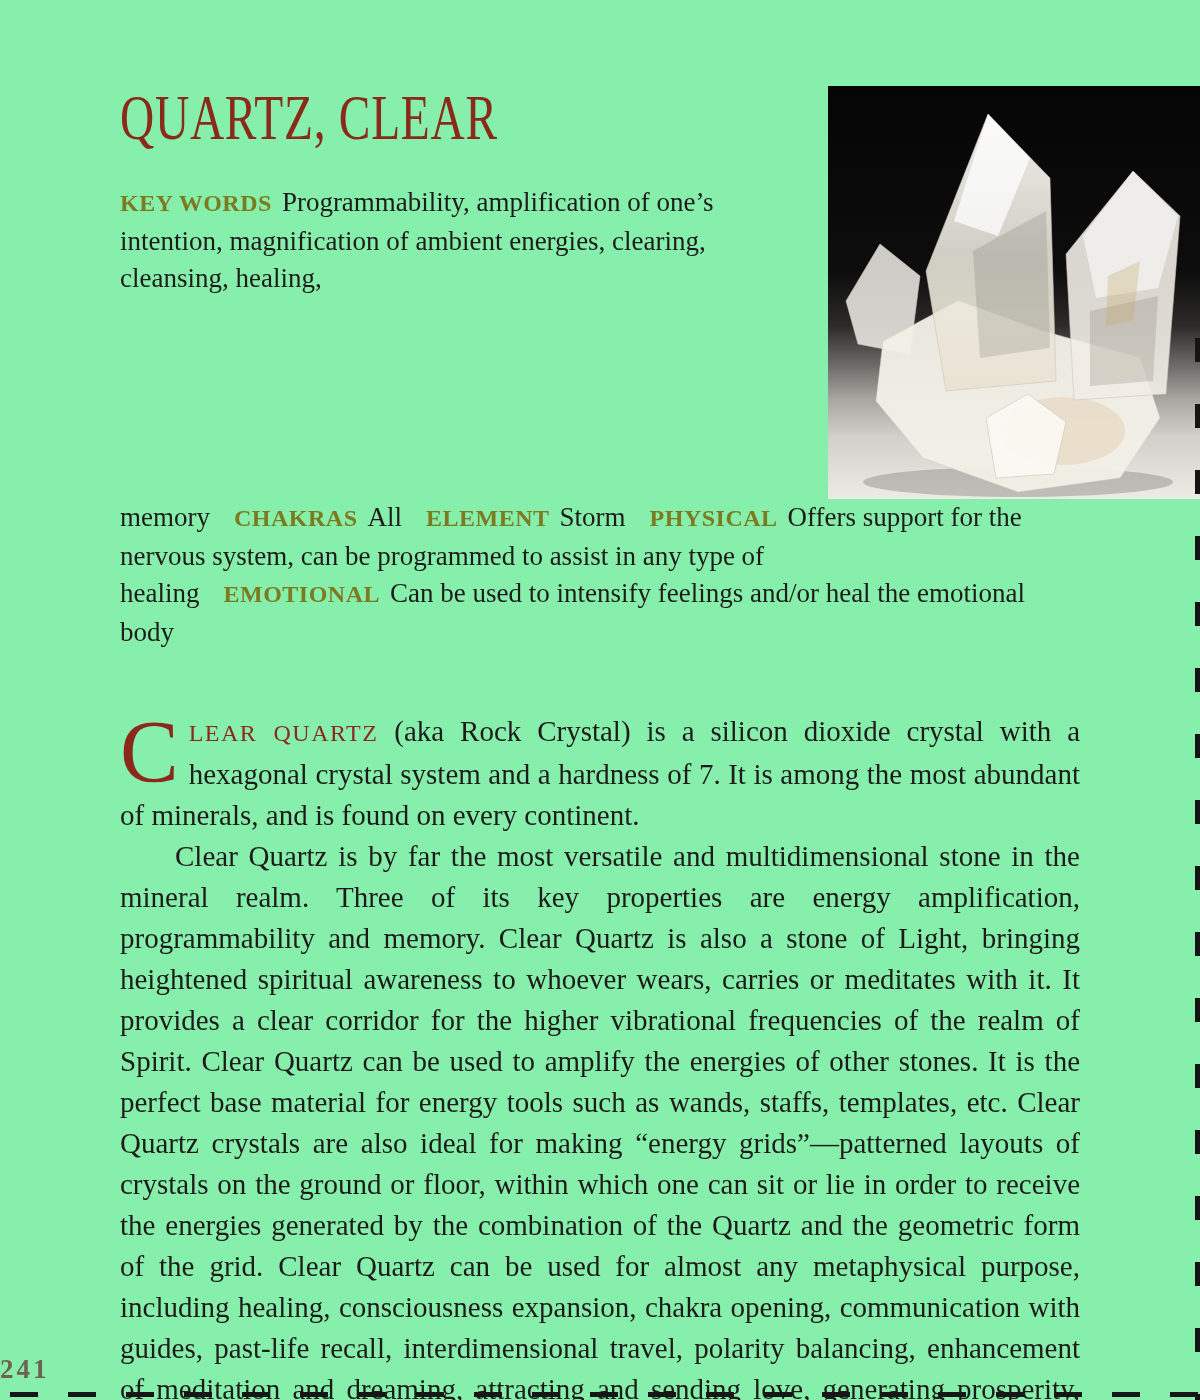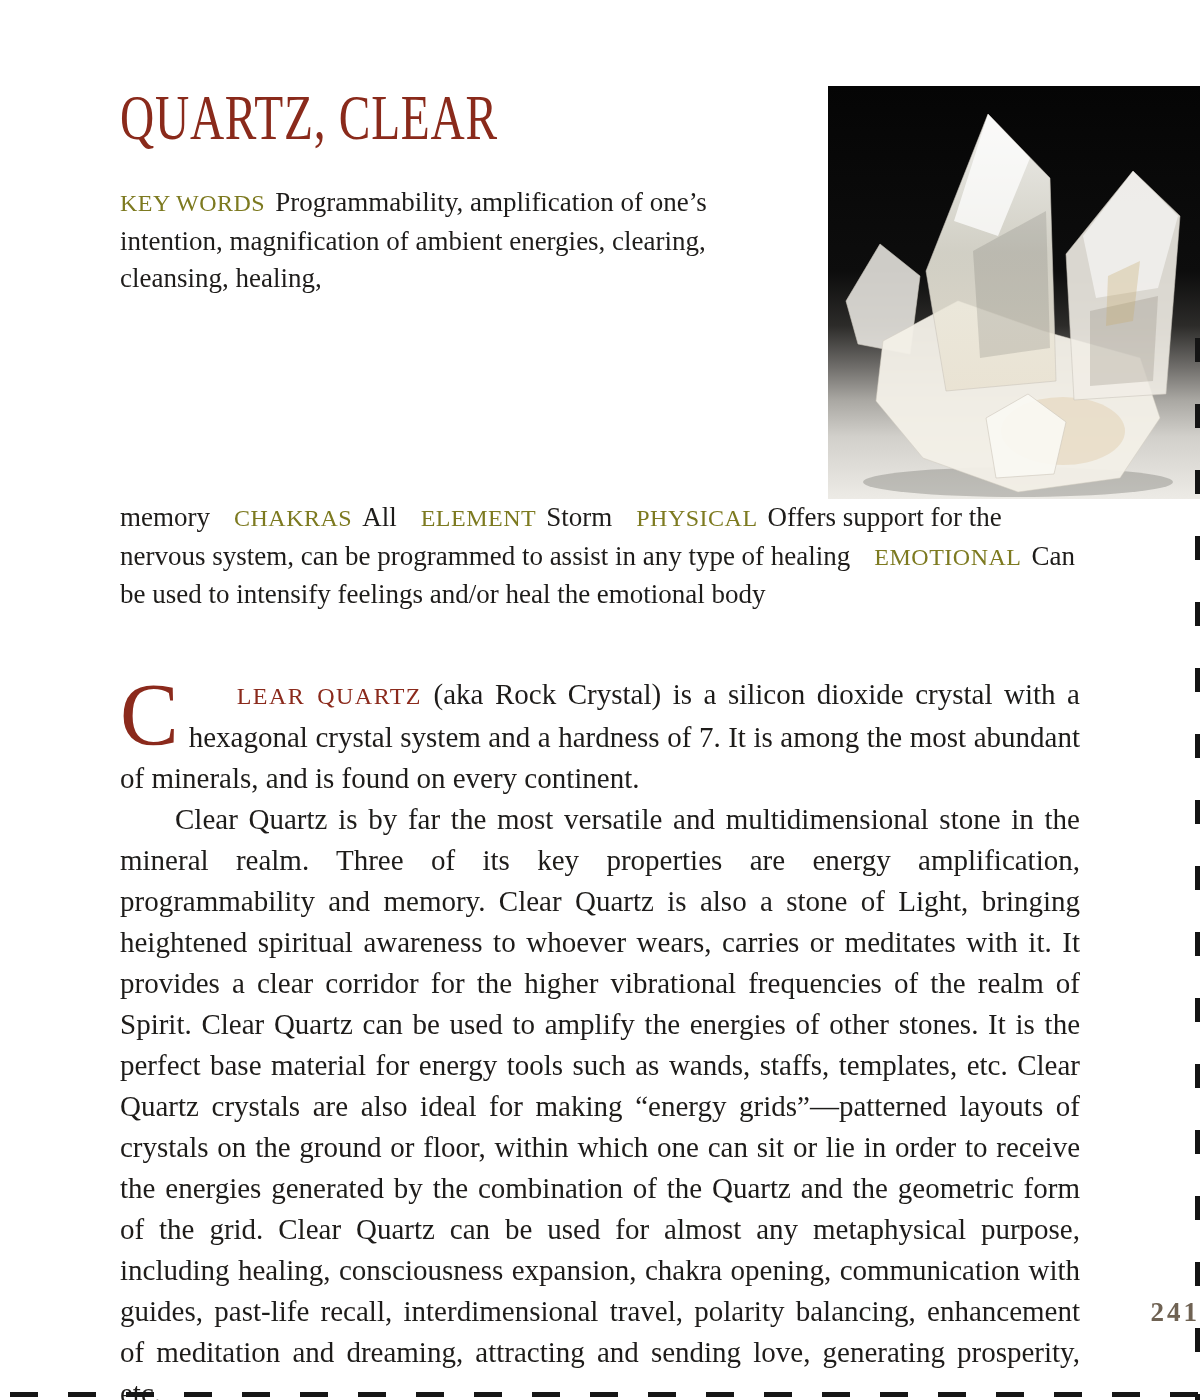--- a/index.html
+++ b/index.html
@@ -1,21 +1,21 @@
 <!DOCTYPE html>
 <html><head>
 <meta charset="utf-8">
 <style>
   * { margin: 0; padding: 0; box-sizing: border-box; }
   html, body { background: #e8e8e8; }
   .page {
     position: relative;
     width: 1200px;
     height: 1400px;
-    background: #ffffff;
+    background: #86efac;
     overflow: hidden;
     font-family: "Liberation Serif", serif;
     color: #1e1c1a;
   }
   .content {
     padding: 0 120px;
   }
   
   .photo-figure {
     float: right;
@@ -40,21 +40,21 @@
     letter-spacing: 1px;
   }
   
   .keywords {
     margin-top: 34px;
     font-size: 27px;
     line-height: 37.5px;
     text-align: left;
   }
   .kw-label {
-    font-weight: normal;
+    font-weight: bold;
     color: #7d7a20;
     font-size: 24px;
     letter-spacing: 0.5px;
     margin-right: 10px;
     text-align: right;
   }
   .kw-text { margin-right: 24px; }
   .kw-spiritual { clear: right; margin: 0; }
   .kw-spiritual .kw-text { margin-right: 0; }
   
@@ -70,29 +70,28 @@
     float: left;
     font-size: 88px;
     line-height: 70px;
     padding: 6px 10px 0 0;
     color: #8b2a1c;
   }
   .leadin {
     color: #8b2a1c;
     font-size: 24px;
     letter-spacing: 1.5px;
-    margin-left: 48px;
   }
   
   .page-number {
     position: absolute;
-    top: 1297px;
+    top: 1354px;
     left: 0;
     width: 100%;
-    text-align: right;
+    text-align: left;
     font-size: 27px;
     font-weight: bold;
     letter-spacing: 3px;
     color: #6f6253;
   }
   
   .right-ticks {
     position: absolute;
     top: 338px;
     right: 0;

